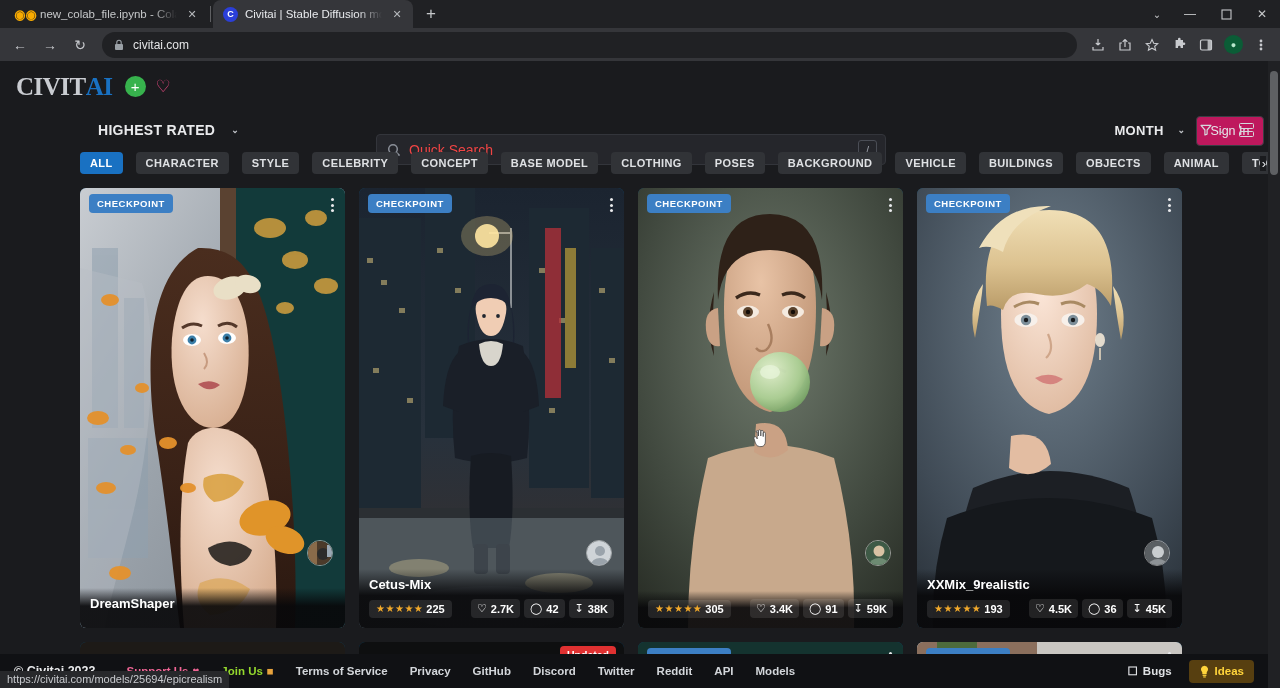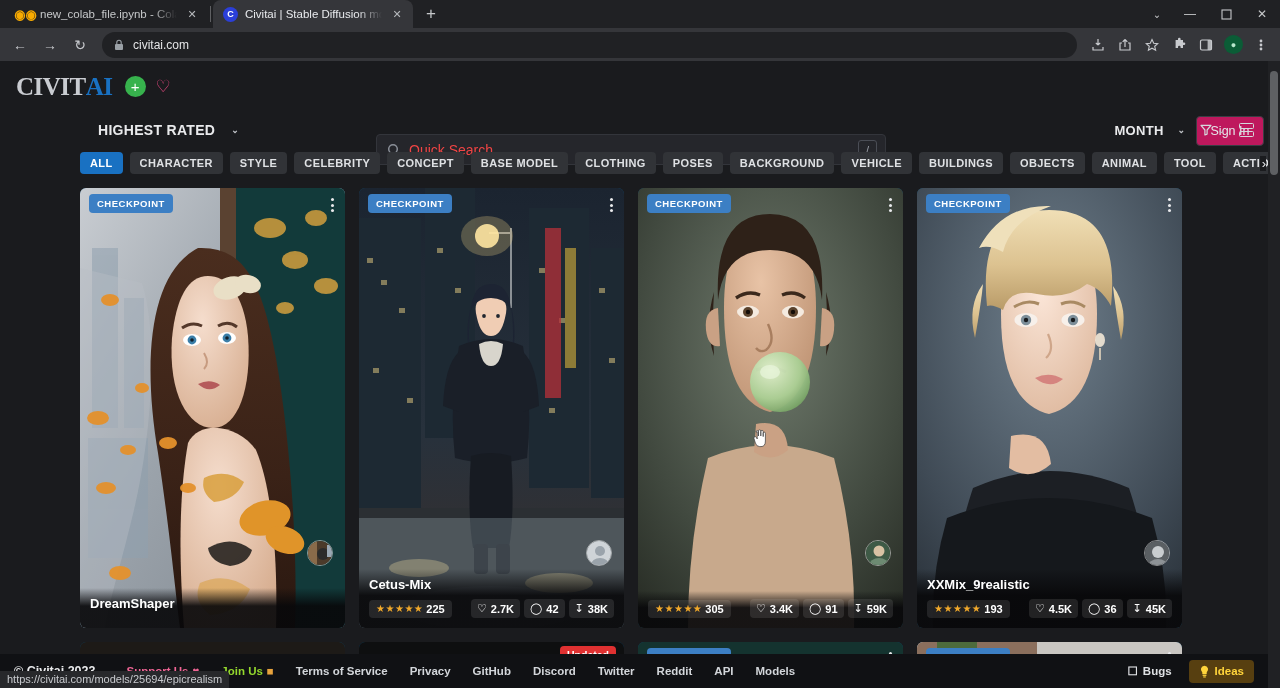--- a/index.html
+++ b/index.html
@@ -166,21 +166,21 @@
   .chev { font-size: 9px; color: #c3c6cb; }
   .subnav-right {
     position: absolute; right: 26px; display: flex; align-items: center; gap: 14px;
   }
   .month-ctl { font-size: 13px; font-weight: 700; color: #e9eaec; display: flex; align-items: center; gap: 14px; letter-spacing: .3px;}
   .filter-ctl { display: flex; align-items: center; gap: 4px; color: #d6d9dd; font-size: 14px; }
   .layout-ctl { color: #d6d9dd; display:flex; flex-direction:column; gap:2px; }
   .layout-bar { width: 15px; height: 6px; border: 1.4px solid #d6d9dd; border-radius: 1.5px;}
 
   .chips {
-    display: flex; align-items: center; gap: 7px;
+    display: flex; align-items: center; gap: 13px;
     padding: 0 0 0 80px; height: 30px; position: relative;
   }
   .chip {
     background: #313337; color: #dfe1e4;
     font-size: 11px; font-weight: 700; letter-spacing: .4px;
     padding: 5px 10px; border-radius: 4px; white-space: nowrap;
   }
   .chip.active { background: #1971c2; color: #fff; }
   .chip-arrow {
     position: absolute; right: 14px; color: #e4e6e9; font-size: 13px;

